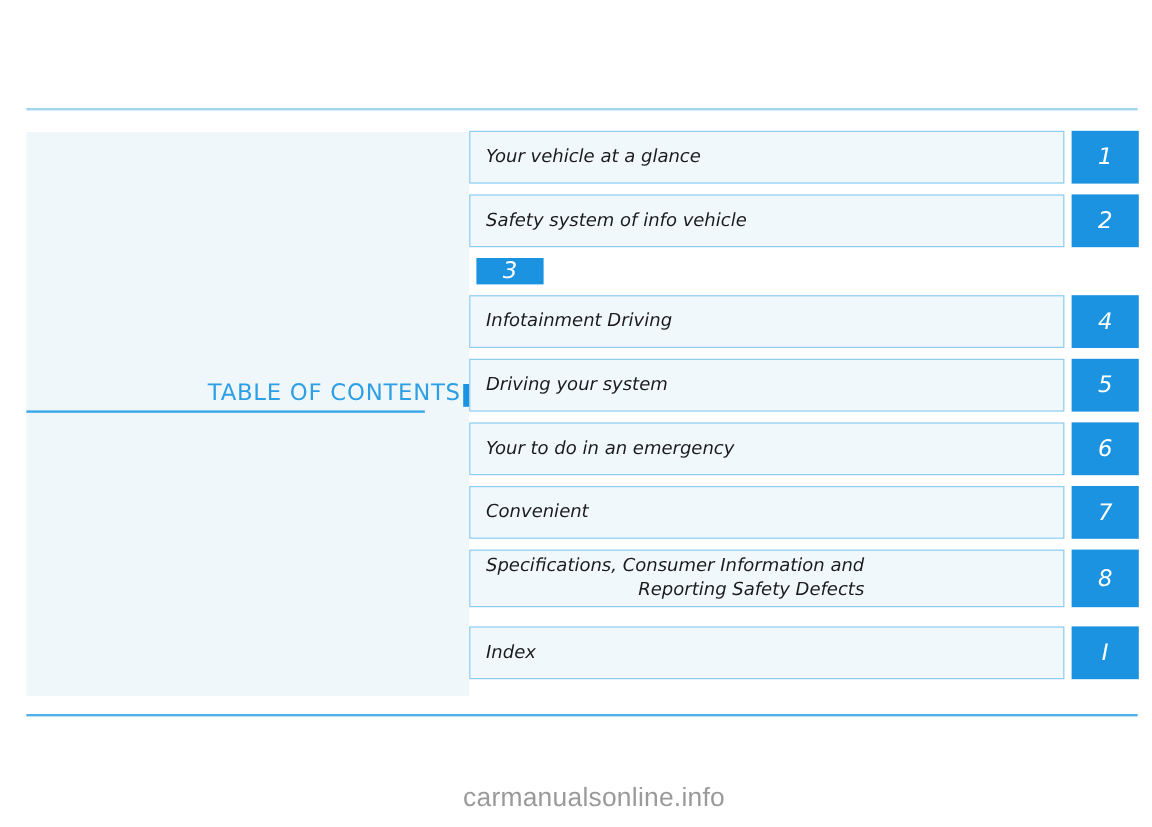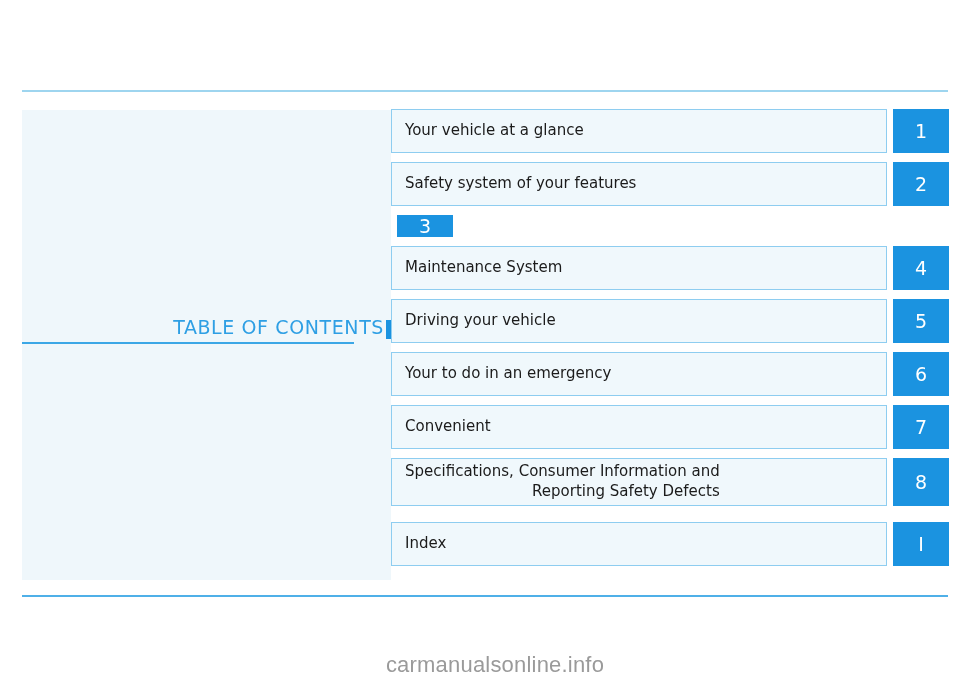--- a/index.html
+++ b/index.html
@@ -90,20 +90,21 @@
     position: absolute;
     left: 391px;
     top: 109px;
     width: 559px;
   }
   .toc-row {
     position: relative;
     display: flex;
     align-items: stretch;
     margin-bottom: 9px;
+    font-style: italic;
   }
   .toc-row:last-child { margin-bottom: 0; margin-top: 16px; }
 
   .toc-box {
     width: 496px;
     min-height: 44px;
     box-sizing: border-box;
     border: 1px solid #8ecdf0;
     background: #f0f8fc;
     display: flex;
@@ -168,45 +169,45 @@
       <div class="toc-box">
         <span class="toc-box-label">Your vehicle at a glance</span>
       </div>
       <div class="toc-badge">
         <span>1</span>
       </div>
     </div>
 
     <div class="toc-row">
       <div class="toc-box">
-        <span class="toc-box-label">Safety system of your features</span>
+        <span class="toc-box-label">Safety system of info vehicle</span>
       </div>
       <div class="toc-badge">
         <span>2</span>
       </div>
     </div>
 
     <div class="toc-row">
       <div class="toc-badge">
         <span>3</span>
       </div>
     </div>
 
     <div class="toc-row">
       <div class="toc-box">
-        <span class="toc-box-label">Maintenance System</span>
+        <span class="toc-box-label">Infotainment Driving</span>
       </div>
       <div class="toc-badge">
         <span>4</span>
       </div>
     </div>
 
     <div class="toc-row">
       <div class="toc-box">
-        <span class="toc-box-label">Driving your vehicle</span>
+        <span class="toc-box-label">Driving your system</span>
       </div>
       <div class="toc-badge">
         <span>5</span>
       </div>
     </div>
 
     <div class="toc-row">
       <div class="toc-box">
         <span class="toc-box-label">Your to do in an emergency</span>
       </div>

